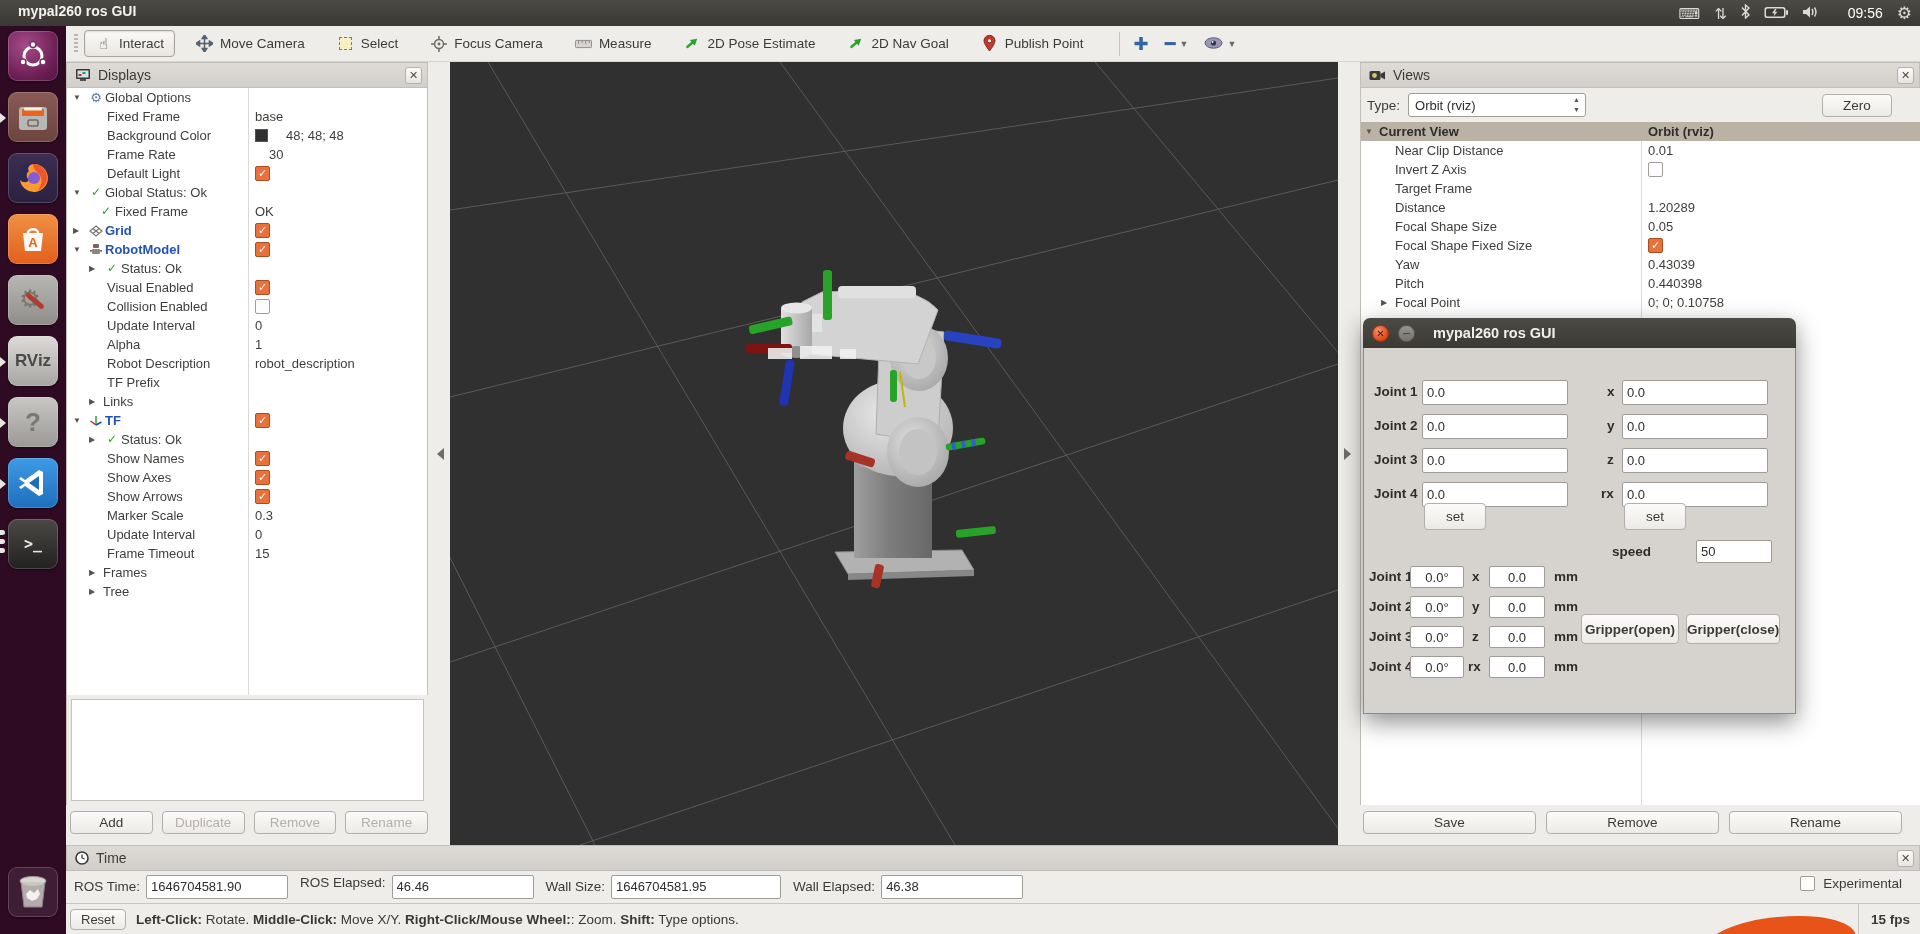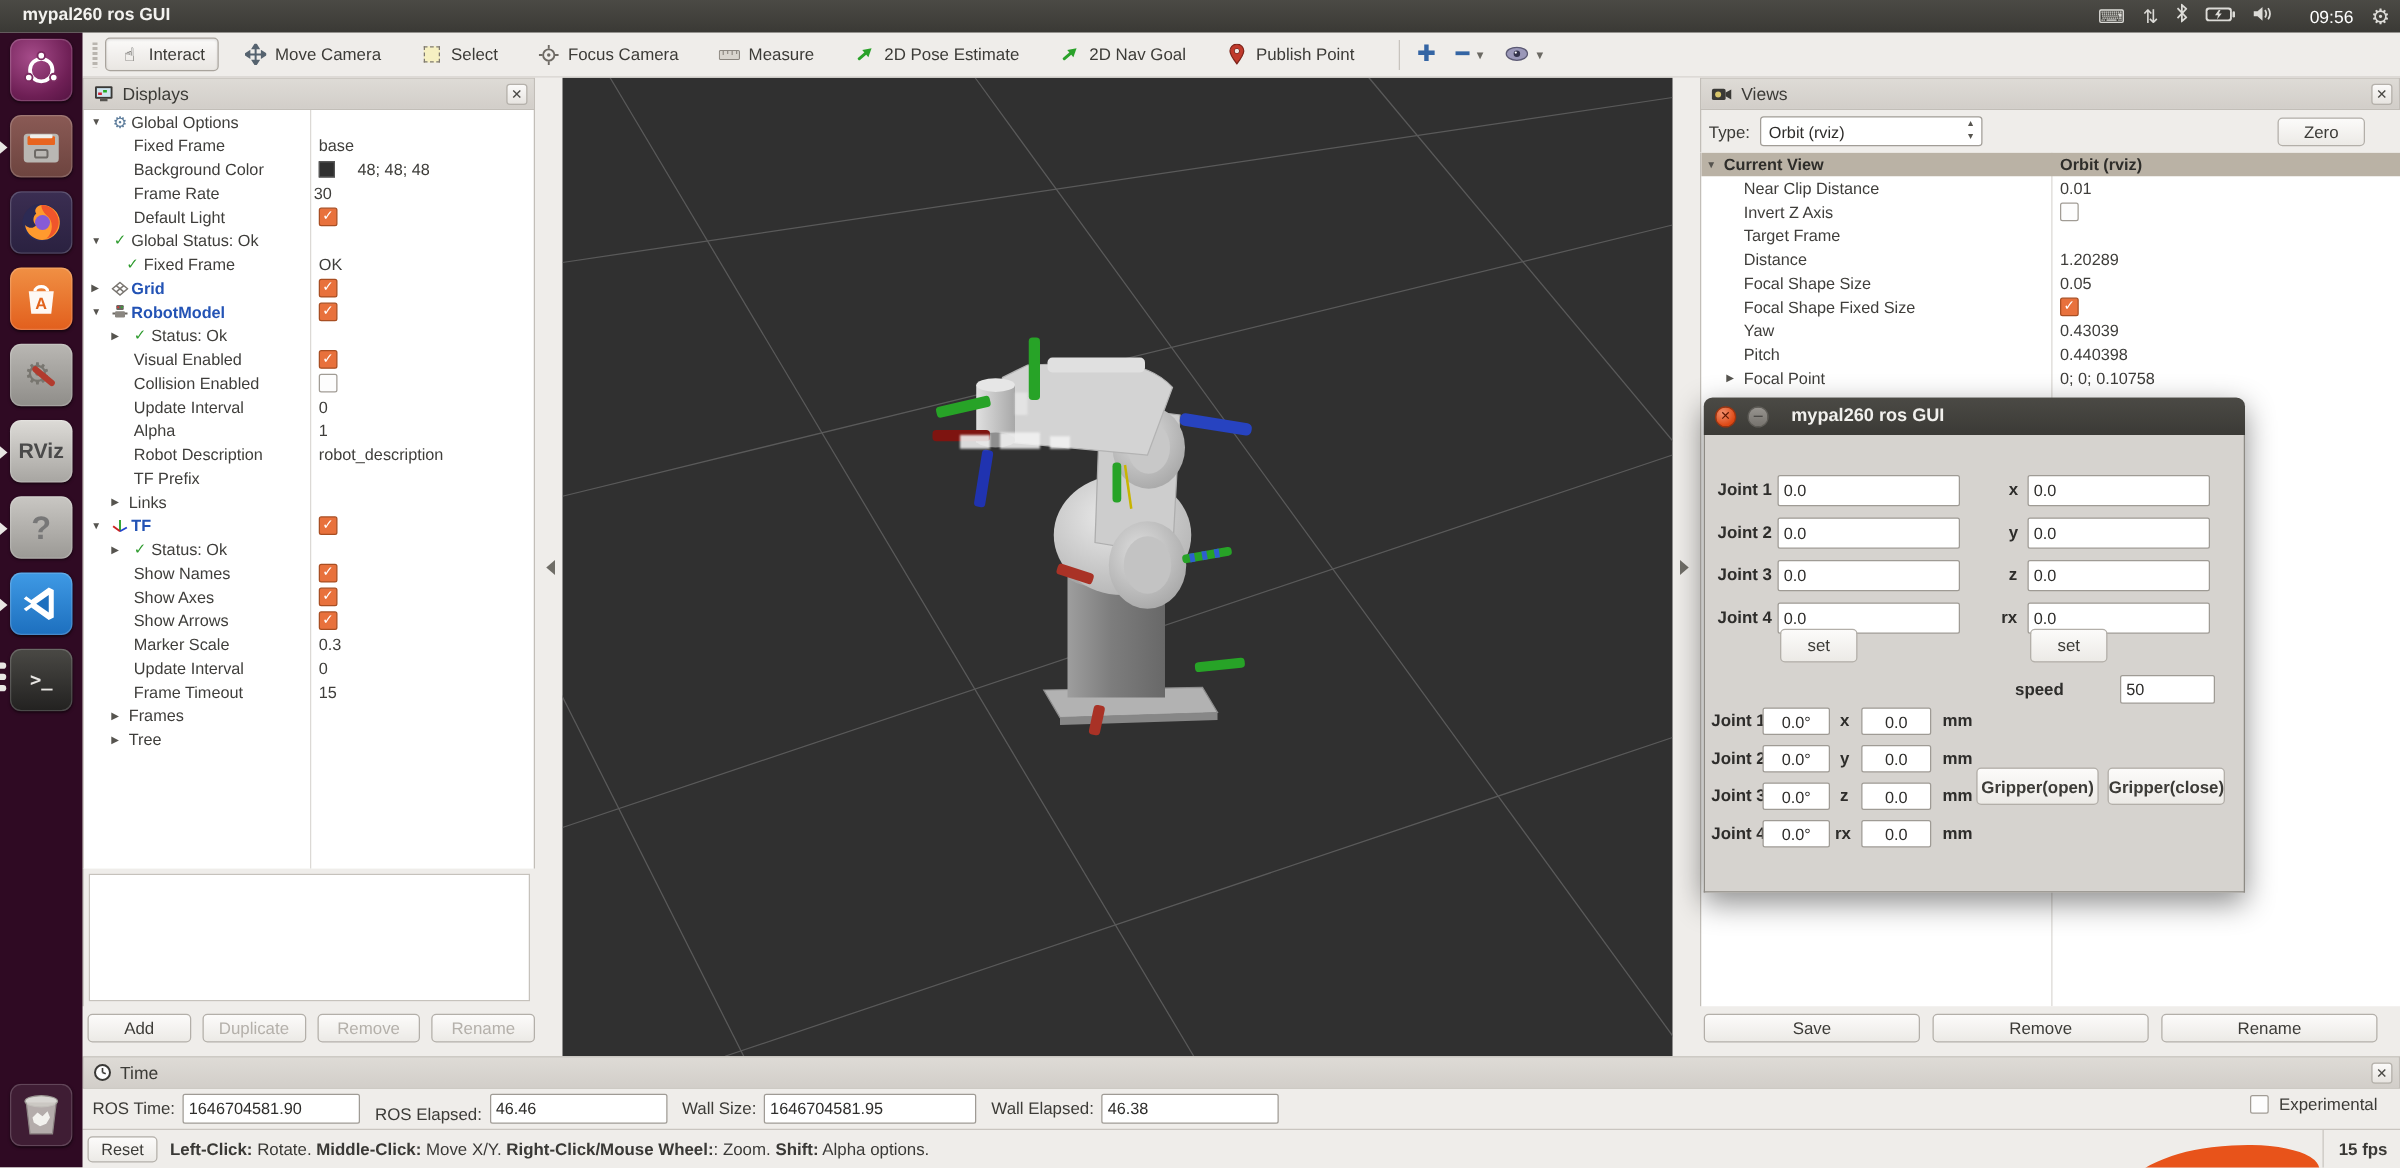--- a/index.html
+++ b/index.html
@@ -375,21 +375,21 @@
       </div>
       <div class="tvalue" style="left:181px;gap:12px;">
         <span class="swatch"></span>
         <span>48; 48; 48</span>
       </div>
     </div>
     <div class="trow">
       <div class="tlabel" style="padding-left:40px;width:181px;">
         <span class="">Frame Rate</span>
       </div>
-      <div class="tvalue" style="left:177px;">
+      <div class="tvalue" style="left:195px;">
         <span class="">30</span>
       </div>
     </div>
     <div class="trow">
       <div class="tlabel" style="padding-left:40px;width:181px;">
         <span class="">Default Light</span>
       </div>
       <div class="tvalue" style="left:181px;">
         <span class="cb on">✓</span>
       </div>
@@ -884,39 +884,39 @@
         </svg>
       </span>
     <span>Time</span>
     <span class="phx">✕</span>
   </div>
   <div class="time-content" id="timeFields">
       <span style="display: flex; align-items: center; margin-left: 8px;">
         <span class="tf-label">ROS Time:</span>
         <input class="fld" style="width: 142px; height: 24px;" value="1646704581.90">
       </span>
-      <span style="display: flex; align-items: flex-end; margin-left: 12px;">
+      <span style="display: flex; align-items: flex-start; margin-left: 12px;">
         <span class="tf-label">ROS Elapsed:</span>
         <input class="fld" style="width: 142px; height: 24px;" value="46.46">
       </span>
       <span style="display: flex; align-items: center; margin-left: 12px;">
         <span class="tf-label">Wall Size:</span>
         <input class="fld" style="width: 170px; height: 24px;" value="1646704581.95">
       </span>
       <span style="display: flex; align-items: center; margin-left: 12px;">
         <span class="tf-label">Wall Elapsed:</span>
         <input class="fld" style="width: 142px; height: 24px;" value="46.38">
       </span>
     </div>
   <div class="experimental">
     <span class="cb"></span>
     <span>Experimental</span>
   </div>
 </div>
 
 <div class="statusbar">
   <button class="btn" style="margin-left:4px; padding:2px 10px; font-size:13px;">Reset</button>
-  <span id="helpText" style="margin-left:10px;"><b>Left-Click:</b><span> Rotate. </span><b>Middle-Click:</b><span> Move X/Y. </span><b>Right-Click/Mouse Wheel:</b><span>: Zoom. </span><b>Shift:</b><span> Alpha options.</span></span>
+  <span id="helpText" style="margin-left:10px;"><b>Left-Click:</b><span> Rotate. </span><b>Middle-Click:</b><span> Move X/Y. </span><b>Right-Click/Mouse Wheel:</b><span>: Zoom. </span><b>Shift:</b><span> Type options.</span></span>
   <div class="fps">
       <span>15 fps</span>
     </div>
 </div>
 <div class="swoosh"></div>
 
 </body></html>

